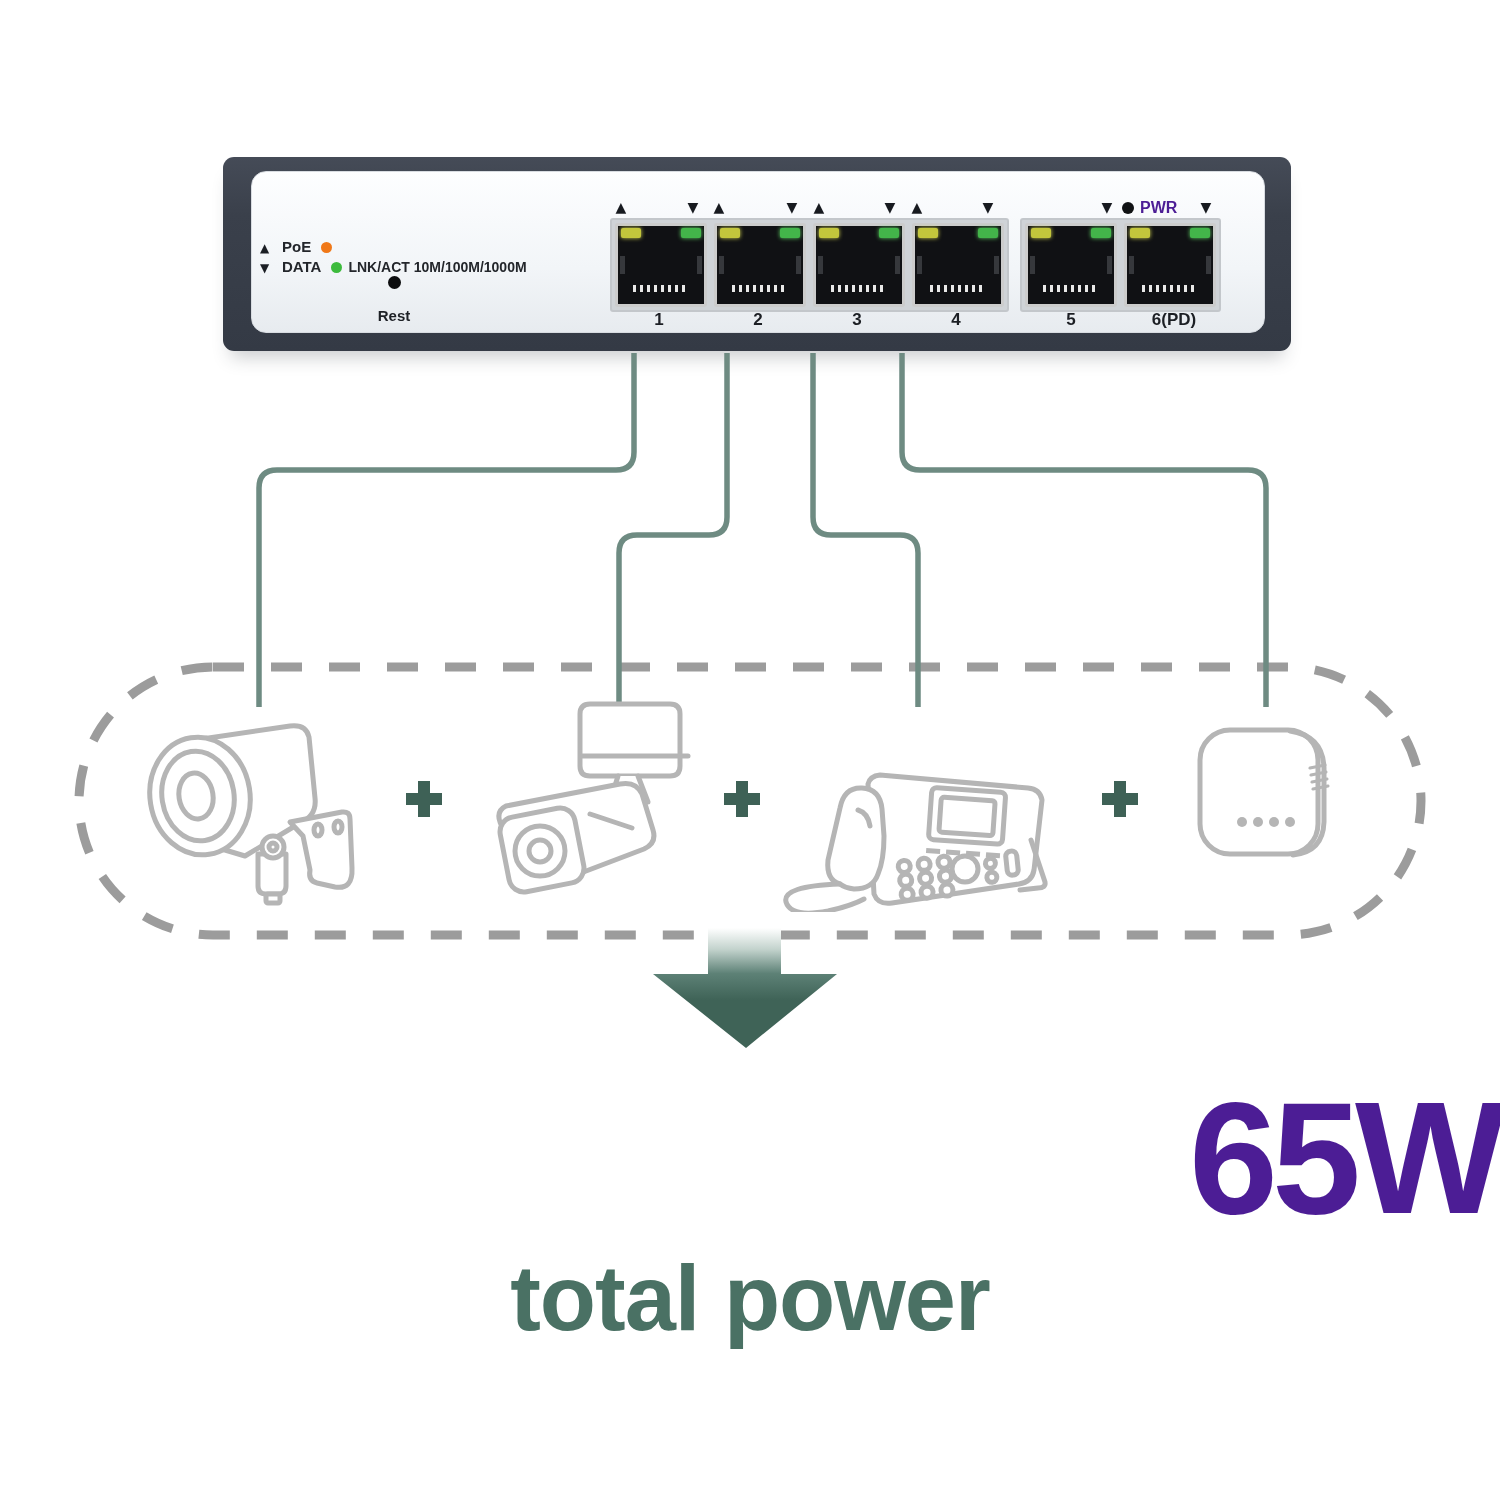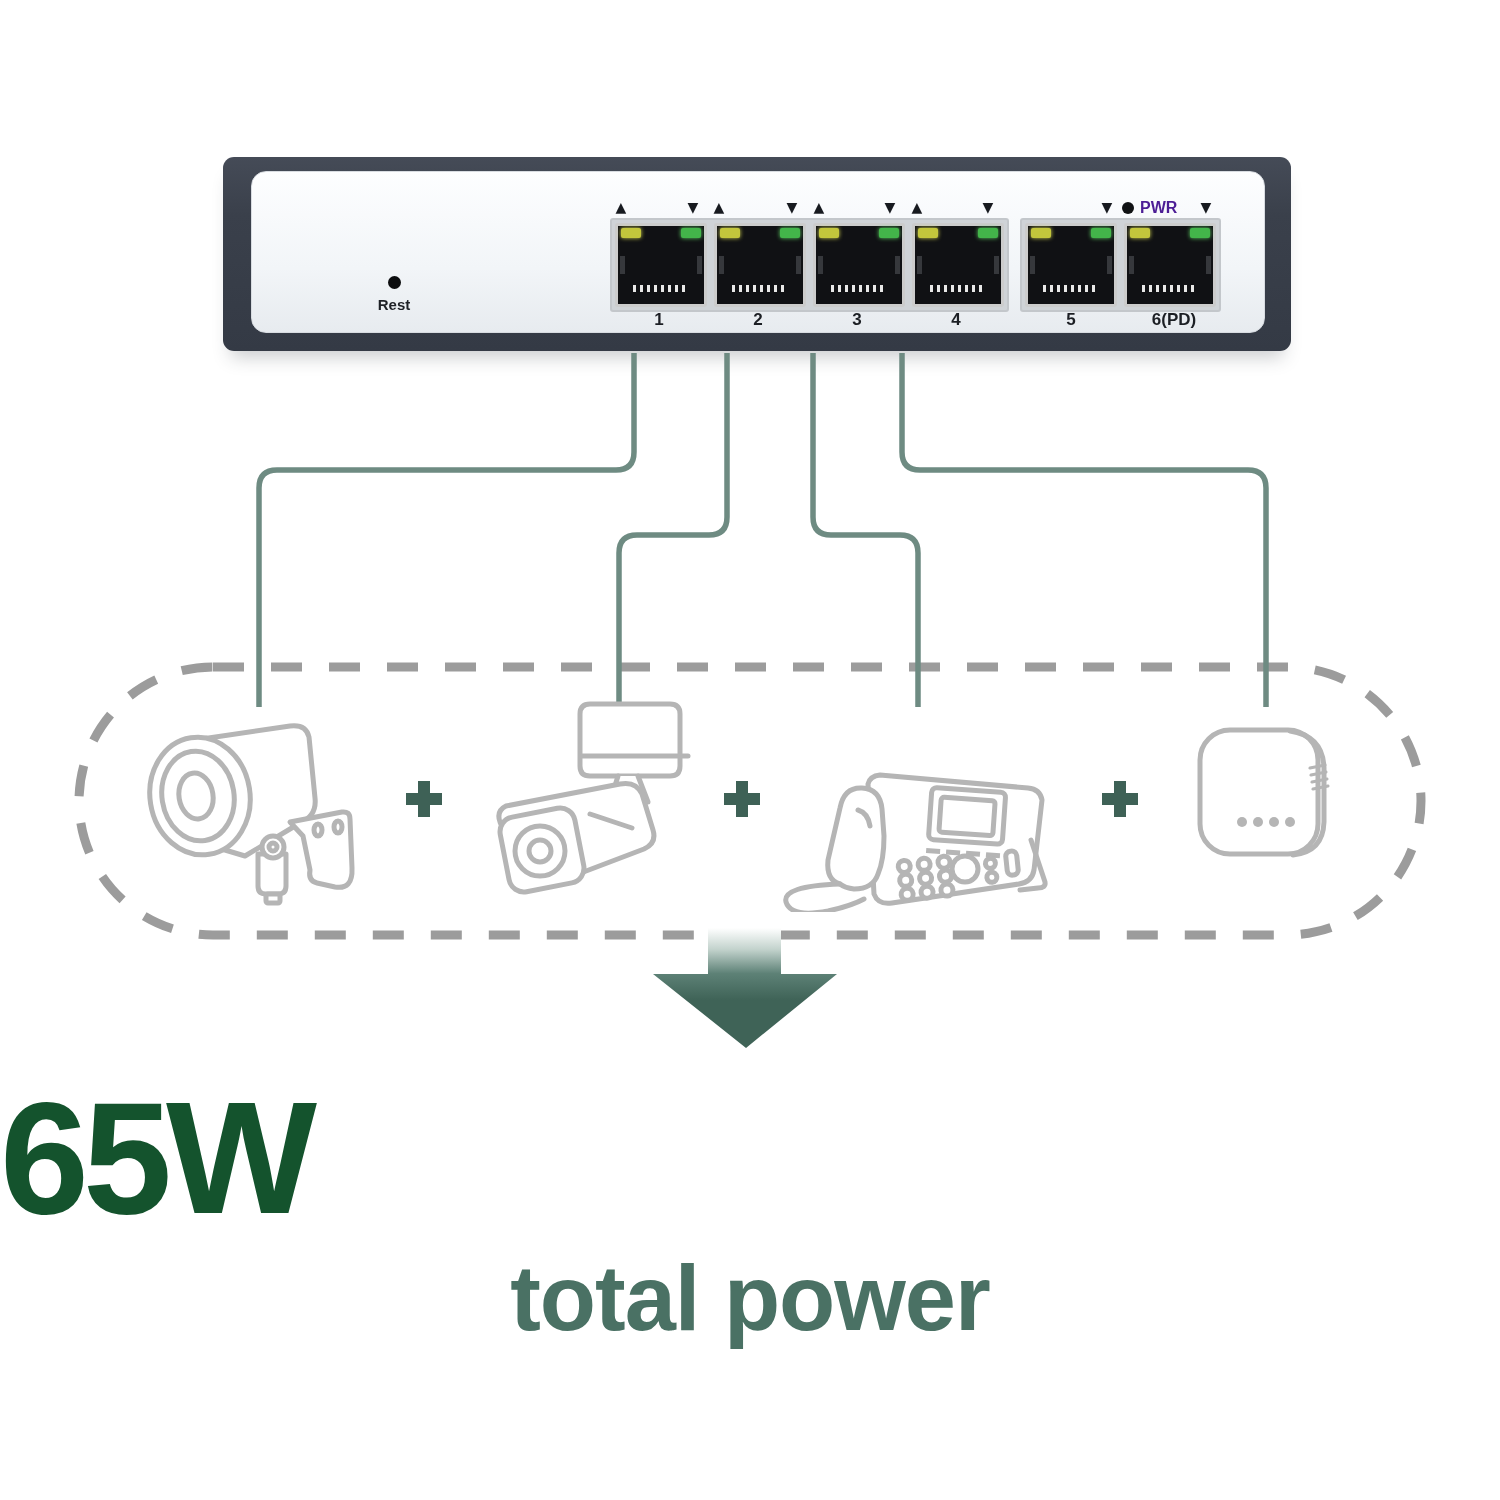--- a/index.html
+++ b/index.html
@@ -27,21 +27,21 @@
   .legend-row{position:relative;height:20px;white-space:nowrap;}
   .legend .sym{display:inline-block;width:22px;font-family:"DejaVu Sans",sans-serif;font-size:12px;color:#1b1e24;}
   .legend .lbl{font-size:15px;font-weight:700;color:#23262b;}
   .legend .dot{display:inline-block;width:11px;height:11px;border-radius:50%;margin:0 6px 0 10px;vertical-align:-1px;}
   .dot.orange{background:#f07818;}
   .dot.green{background:#3dbb3d;}
   .legend .lnk{font-size:14px;letter-spacing:0;}
 
   .reset{position:absolute;left:112px;top:104px;width:60px;text-align:center;}
   .reset-dot{display:block;margin:0 auto;width:13px;height:13px;border-radius:50%;background:#0c0d0f;}
-  .reset-label{display:block;margin-top:7px;font-size:15px;font-weight:600;color:#1e2126;}
+  .reset-label{display:block;margin-top:18px;font-size:15px;font-weight:600;color:#1e2126;}
 
   
   .ind{position:absolute;transform:translateX(-50%);font-family:"DejaVu Sans",sans-serif;
        font-size:14px;color:#171a1f;top:200px;line-height:14px;}
   .pwr-dot{position:absolute;left:1122px;top:202px;width:12px;height:12px;border-radius:50%;background:#101214;}
   .pwr-label{position:absolute;left:1140px;top:199px;font-size:16px;font-weight:700;color:#4c1d95;}
 
   
   .port-group{position:absolute;top:218px;display:flex;gap:7px;padding:3px;
               border:2px solid #c3c7cb;background:#cfd3d7;border-radius:3px;}
@@ -60,35 +60,43 @@
 
   
   .diagram-svg{position:absolute;left:0;top:0;}
   .device{position:absolute;}
   .plus{position:absolute;width:36px;height:36px;transform:translate(-50%,-50%);}
   .plus::before{content:"";position:absolute;left:0;top:12px;width:36px;height:12px;background:#3e6156;}
   .plus::after{content:"";position:absolute;left:12px;top:0;width:12px;height:36px;background:#3e6156;}
 
   .arrow-svg{position:absolute;left:650px;top:928px;}
 
-  .wattage{position:absolute;left:0;top:1078px;width:1500px;text-align:left;
-           font-size:160px;font-weight:800;letter-spacing:-6px;color:#14532d;line-height:1;}
+  .wattage{position:absolute;left:0;top:1078px;width:1500px;text-align:right;
+           font-size:160px;font-weight:800;letter-spacing:-6px;color:#4c1d95;line-height:1;}
   .caption{position:absolute;left:0;top:1252px;width:1500px;text-align:center;
            font-size:92px;font-weight:800;letter-spacing:-1px;color:#4a7164;line-height:1;}
 </style>
 </head>
 <body>
 
 <div class="canvas">
 
   <div class="switch-body">
     <div class="faceplate">
 
 
 
+      <div class="legend">
+        <div class="legend-row">
+          <span class="sym">▲</span><span class="lbl">PoE</span><span class="dot orange"></span>
+        </div>
+        <div class="legend-row">
+          <span class="sym">▼</span><span class="lbl">DATA</span><span class="dot green"></span><span class="lbl lnk">LNK/ACT 10M/100M/1000M</span>
+        </div>
+      </div>
 
       <div class="reset">
         <span class="reset-dot"></span>
         <span class="reset-label">Rest</span>
       </div>
     </div>
   </div>
 
   <span class="ind" style="left:621px">▲</span>
   <span class="ind" style="left:693px">▼</span>

